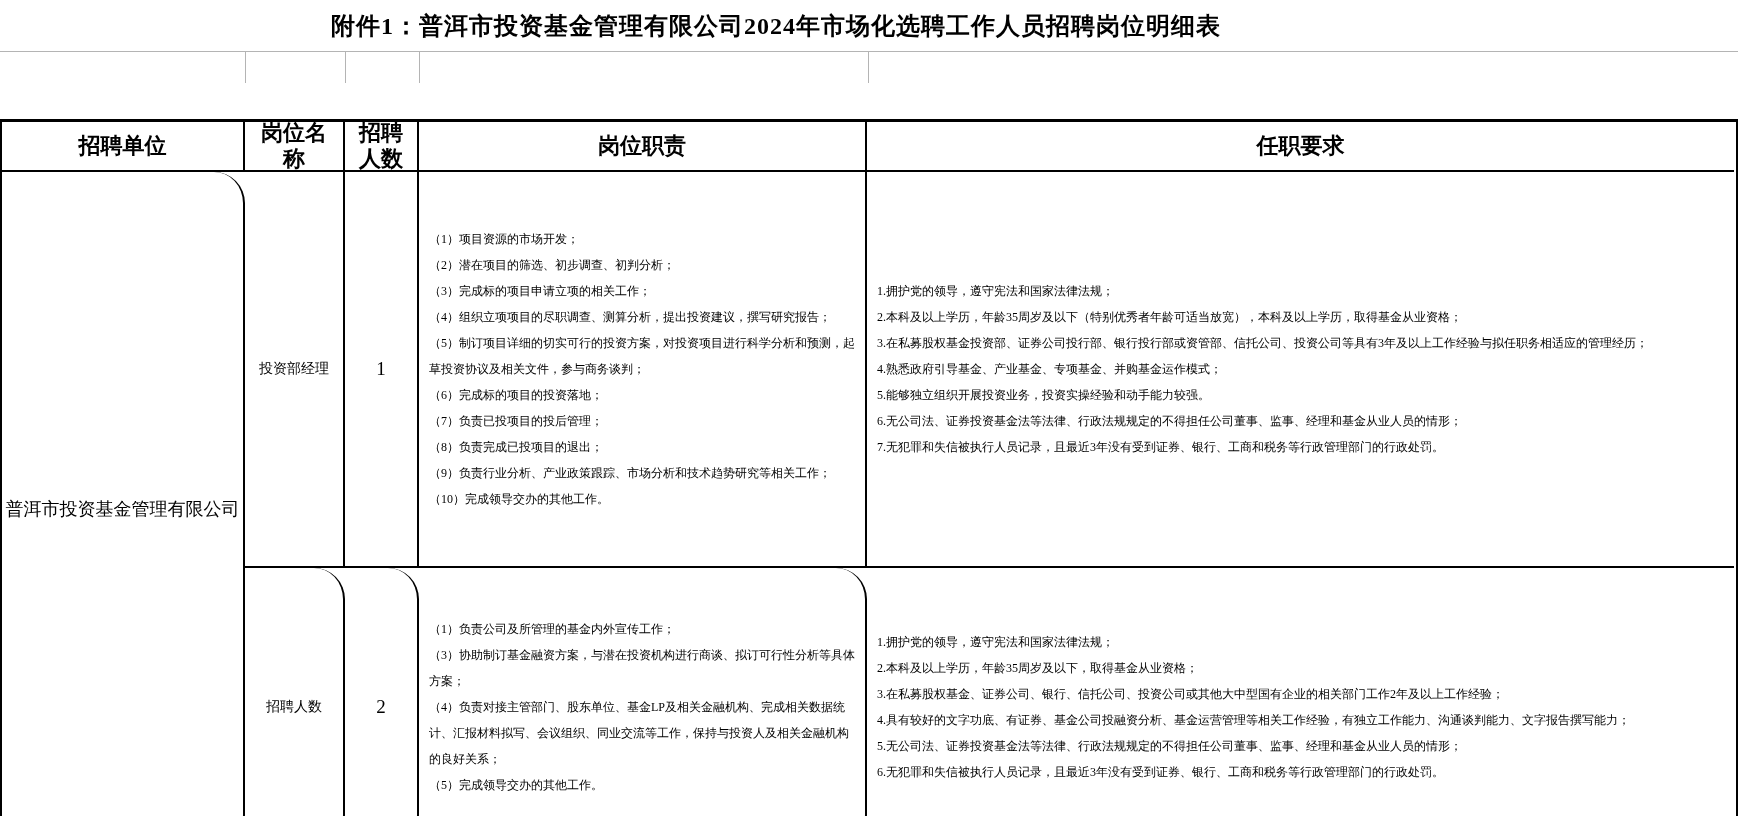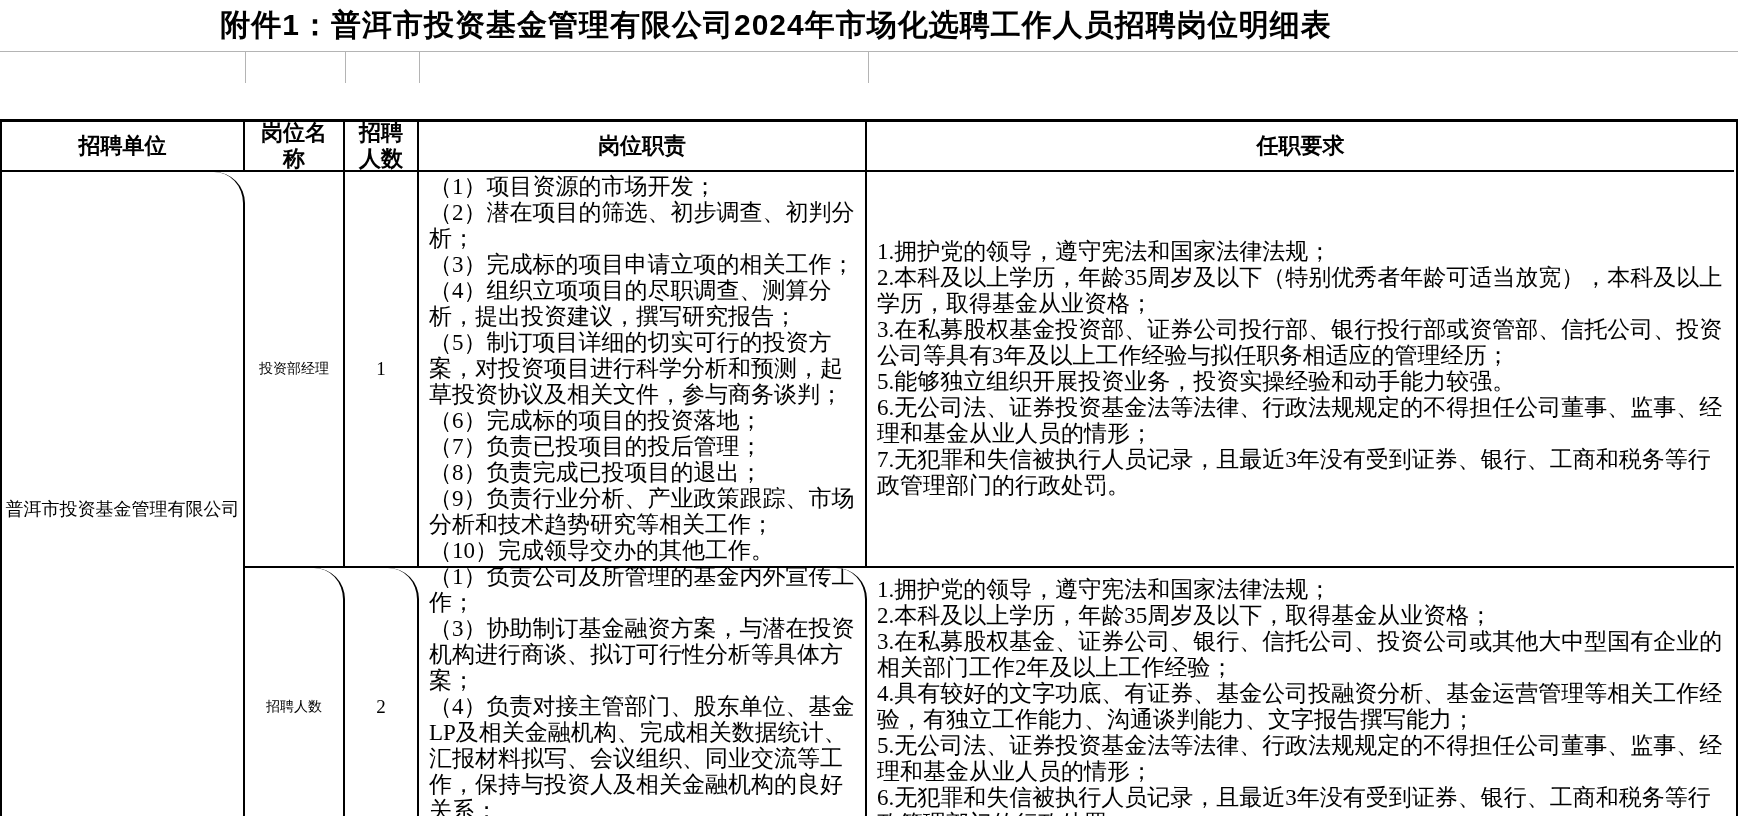--- a/index.html
+++ b/index.html
@@ -8,22 +8,22 @@
     font-family:"Liberation Serif","DejaVu Serif",serif;
     color:#000;
     -webkit-font-smoothing:antialiased;
   }
   
   .title-row{
     height:51px;display:flex;align-items:center;justify-content:center;
     padding-right:186px; 
   }
   .title-row h1{
-    margin:0;font-size:30px;font-weight:bold;letter-spacing:1px;
-    font-family:Liberation Sans, sans-serif;
+    margin:0;font-size:24px;font-weight:bold;letter-spacing:1px;
+    font-family:Liberation Serif, serif;
   }
   
   .spacer-row{
     height:31px;border-top:1px solid #b4b4b4;position:relative;
   }
   .spacer-row .vline{
     position:absolute;top:0;bottom:0;width:1px;background:#b4b4b4;
   }
   .vl-1{left:245px;} .vl-2{left:345px;} .vl-3{left:419px;} .vl-4{left:868px;}
   
@@ -45,21 +45,21 @@
   .cell.last-row{border-bottom:none;border-radius:31px;}
   .th{
     font-weight:bold;font-size:22px;line-height:26px;text-align:center;
     padding:0 10px;
   }
   .unit-cell{grid-row:2 / 4;grid-column:1;font-size:18px;text-align:center;}
   .pos-cell{font-size:14px;text-align:center;padding:0 2px;}
   .num-cell{font-size:19px;text-align:center;}
   .text-cell{
     justify-content:flex-start;align-items:center;
-    font-size:23px;line-height:26px;text-align:left;
+    font-size:12px;line-height:26px;text-align:left;
   }
   .text-cell .inner{padding:4px 8px 4px 10px;width:100%;box-sizing:border-box;}
   .duties .inner .li{text-indent:0;}
 </style>
 </head>
 <body>
 
 <div class="title-row">
   <h1>附件1：普洱市投资基金管理有限公司2024年市场化选聘工作人员招聘岗位明细表</h1>
 </div>
@@ -95,20 +95,21 @@
         <div class="li">（8）负责完成已投项目的退出；</div>
         <div class="li">（9）负责行业分析、产业政策跟踪、市场分析和技术趋势研究等相关工作；</div>
         <div class="li">（10）完成领导交办的其他工作。</div>
       </div>
   </div>
   <div class="cell text-cell last-col">
     <div class="inner">
         <div class="li">1.拥护党的领导，遵守宪法和国家法律法规；</div>
         <div class="li">2.本科及以上学历，年龄35周岁及以下（特别优秀者年龄可适当放宽），本科及以上学历，取得基金从业资格；</div>
         <div class="li">3.在私募股权基金投资部、证券公司投行部、银行投行部或资管部、信托公司、投资公司等具有3年及以上工作经验与拟任职务相适应的管理经历；</div>
+        <div class="li">4.熟悉政府引导基金、产业基金、专项基金、并购基金运作模式；</div>
         <div class="li">5.能够独立组织开展投资业务，投资实操经验和动手能力较强。</div>
         <div class="li">6.无公司法、证券投资基金法等法律、行政法规规定的不得担任公司董事、监事、经理和基金从业人员的情形；</div>
         <div class="li">7.无犯罪和失信被执行人员记录，且最近3年没有受到证券、银行、工商和税务等行政管理部门的行政处罚。</div>
       </div>
   </div>
 
   <div class="cell pos-cell last-row">招聘人数</div>
   <div class="cell num-cell last-row">2</div>
   <div class="cell text-cell duties last-row">
     <div class="inner">

